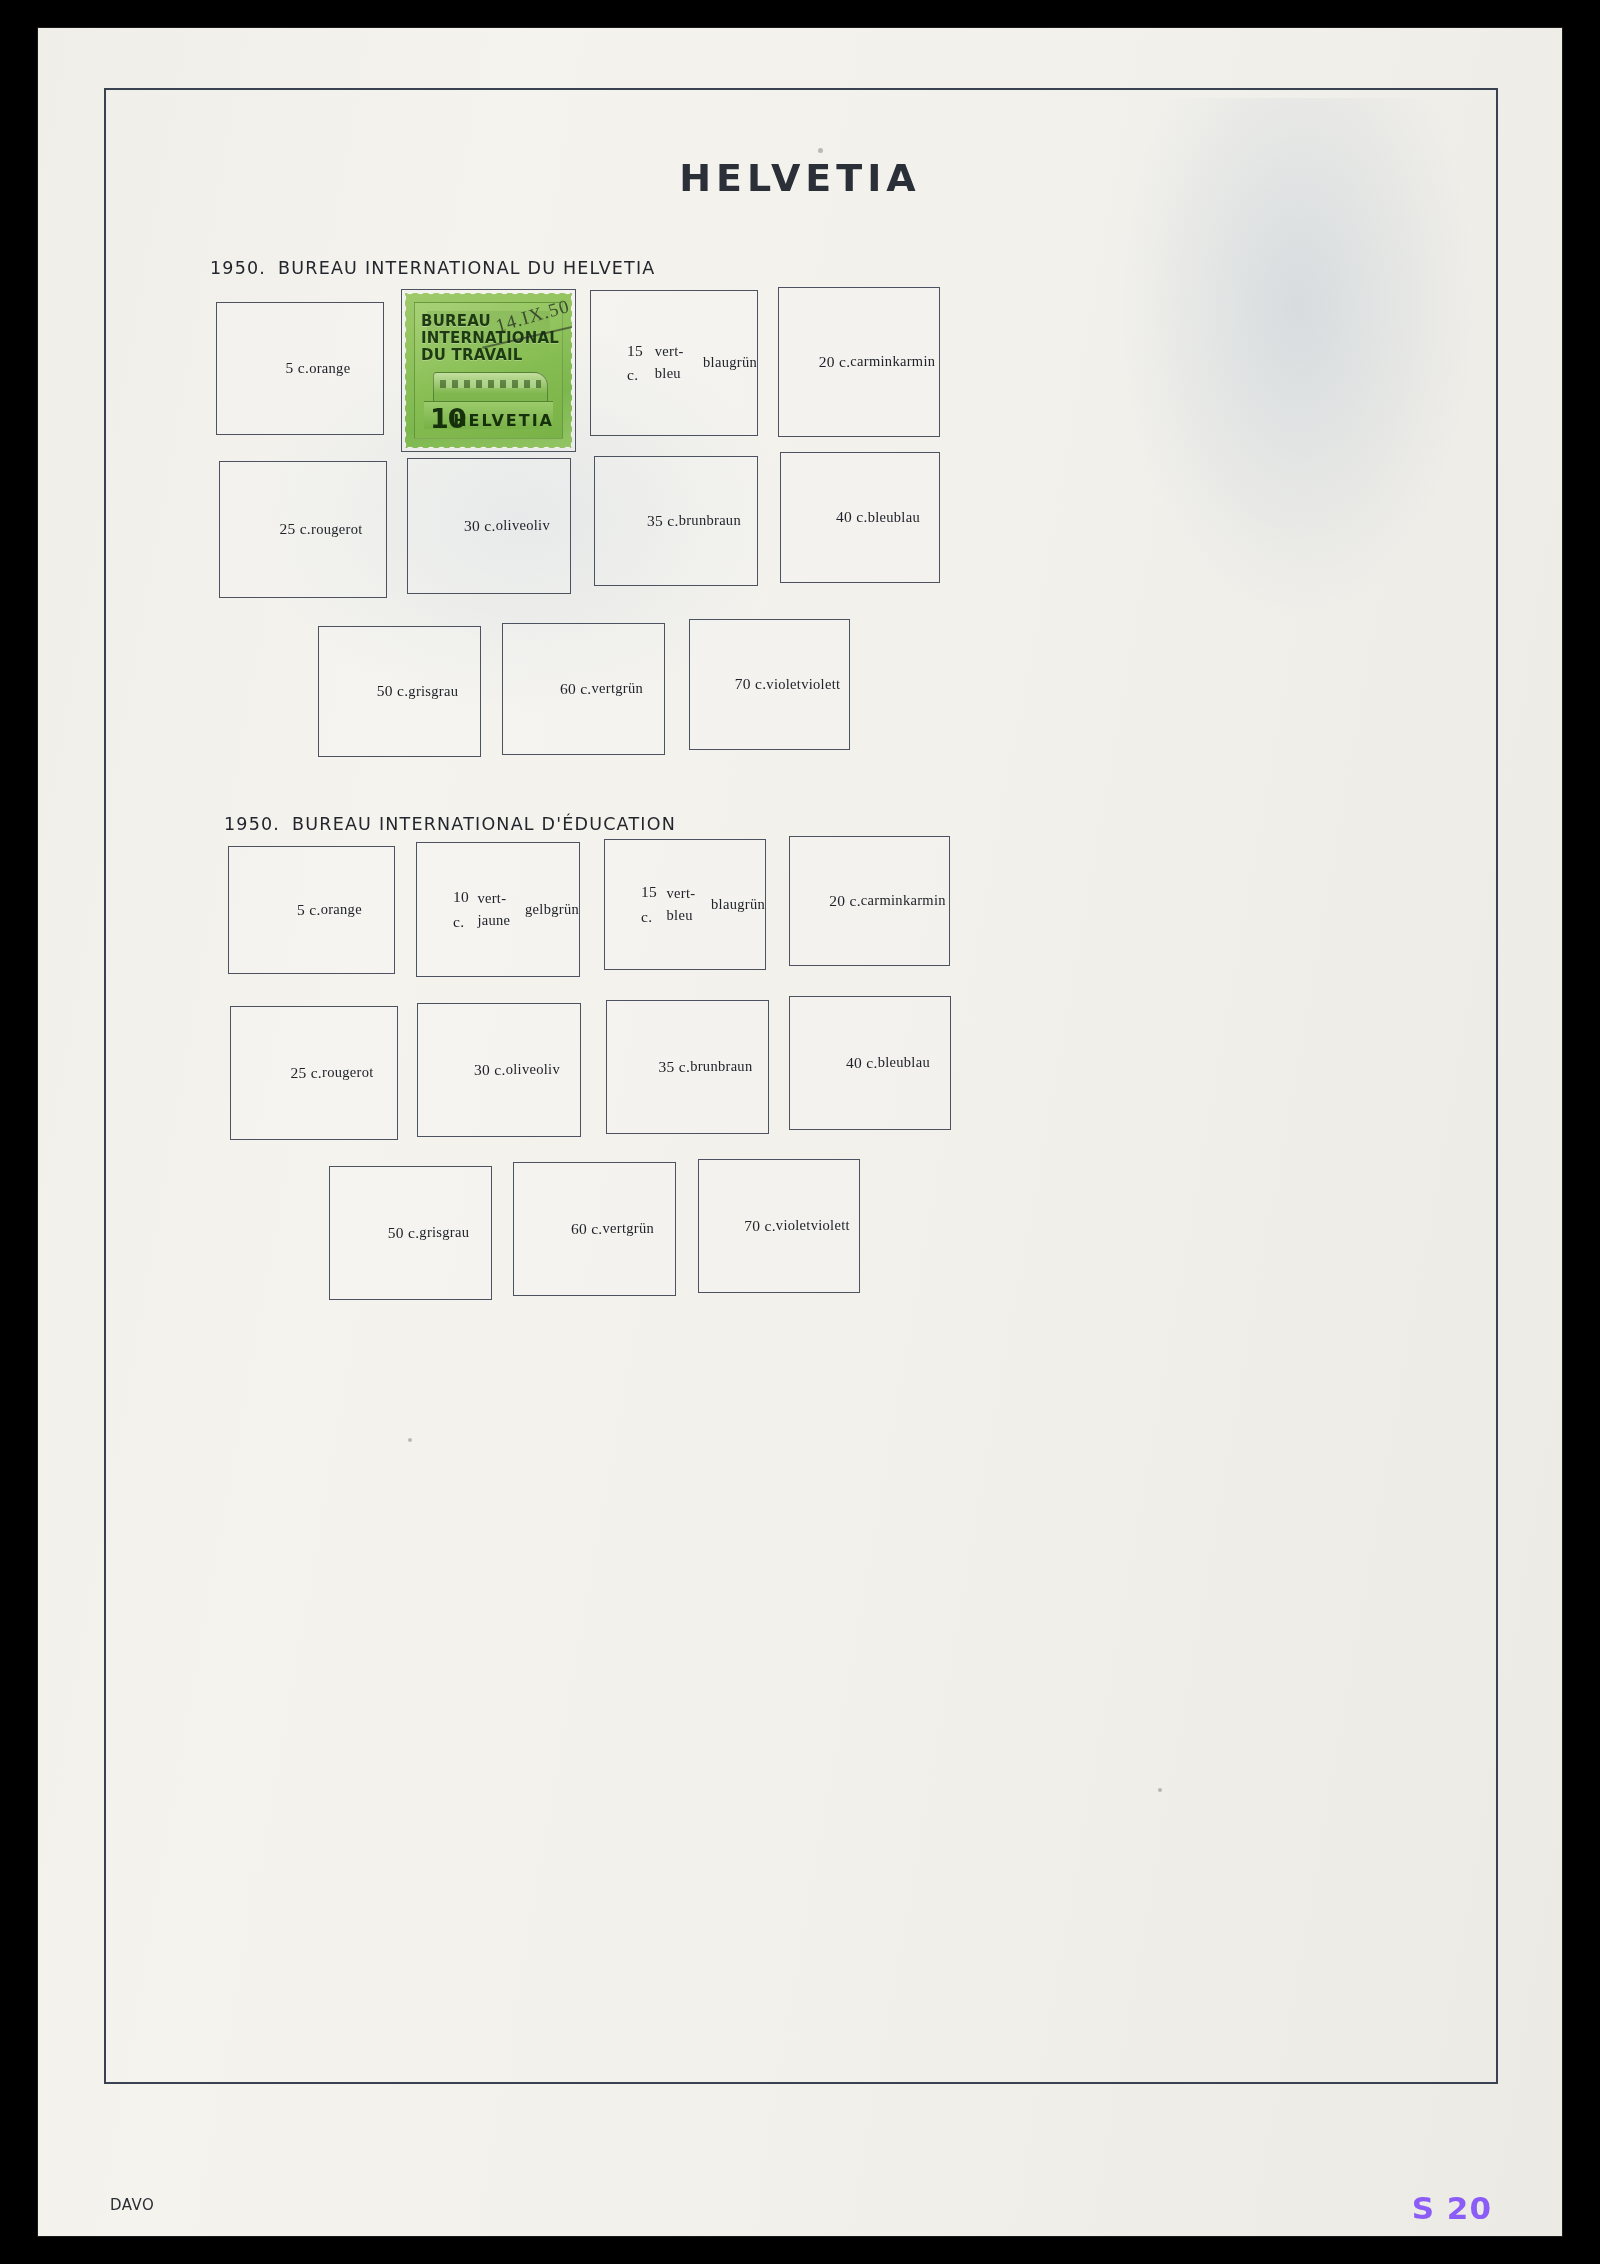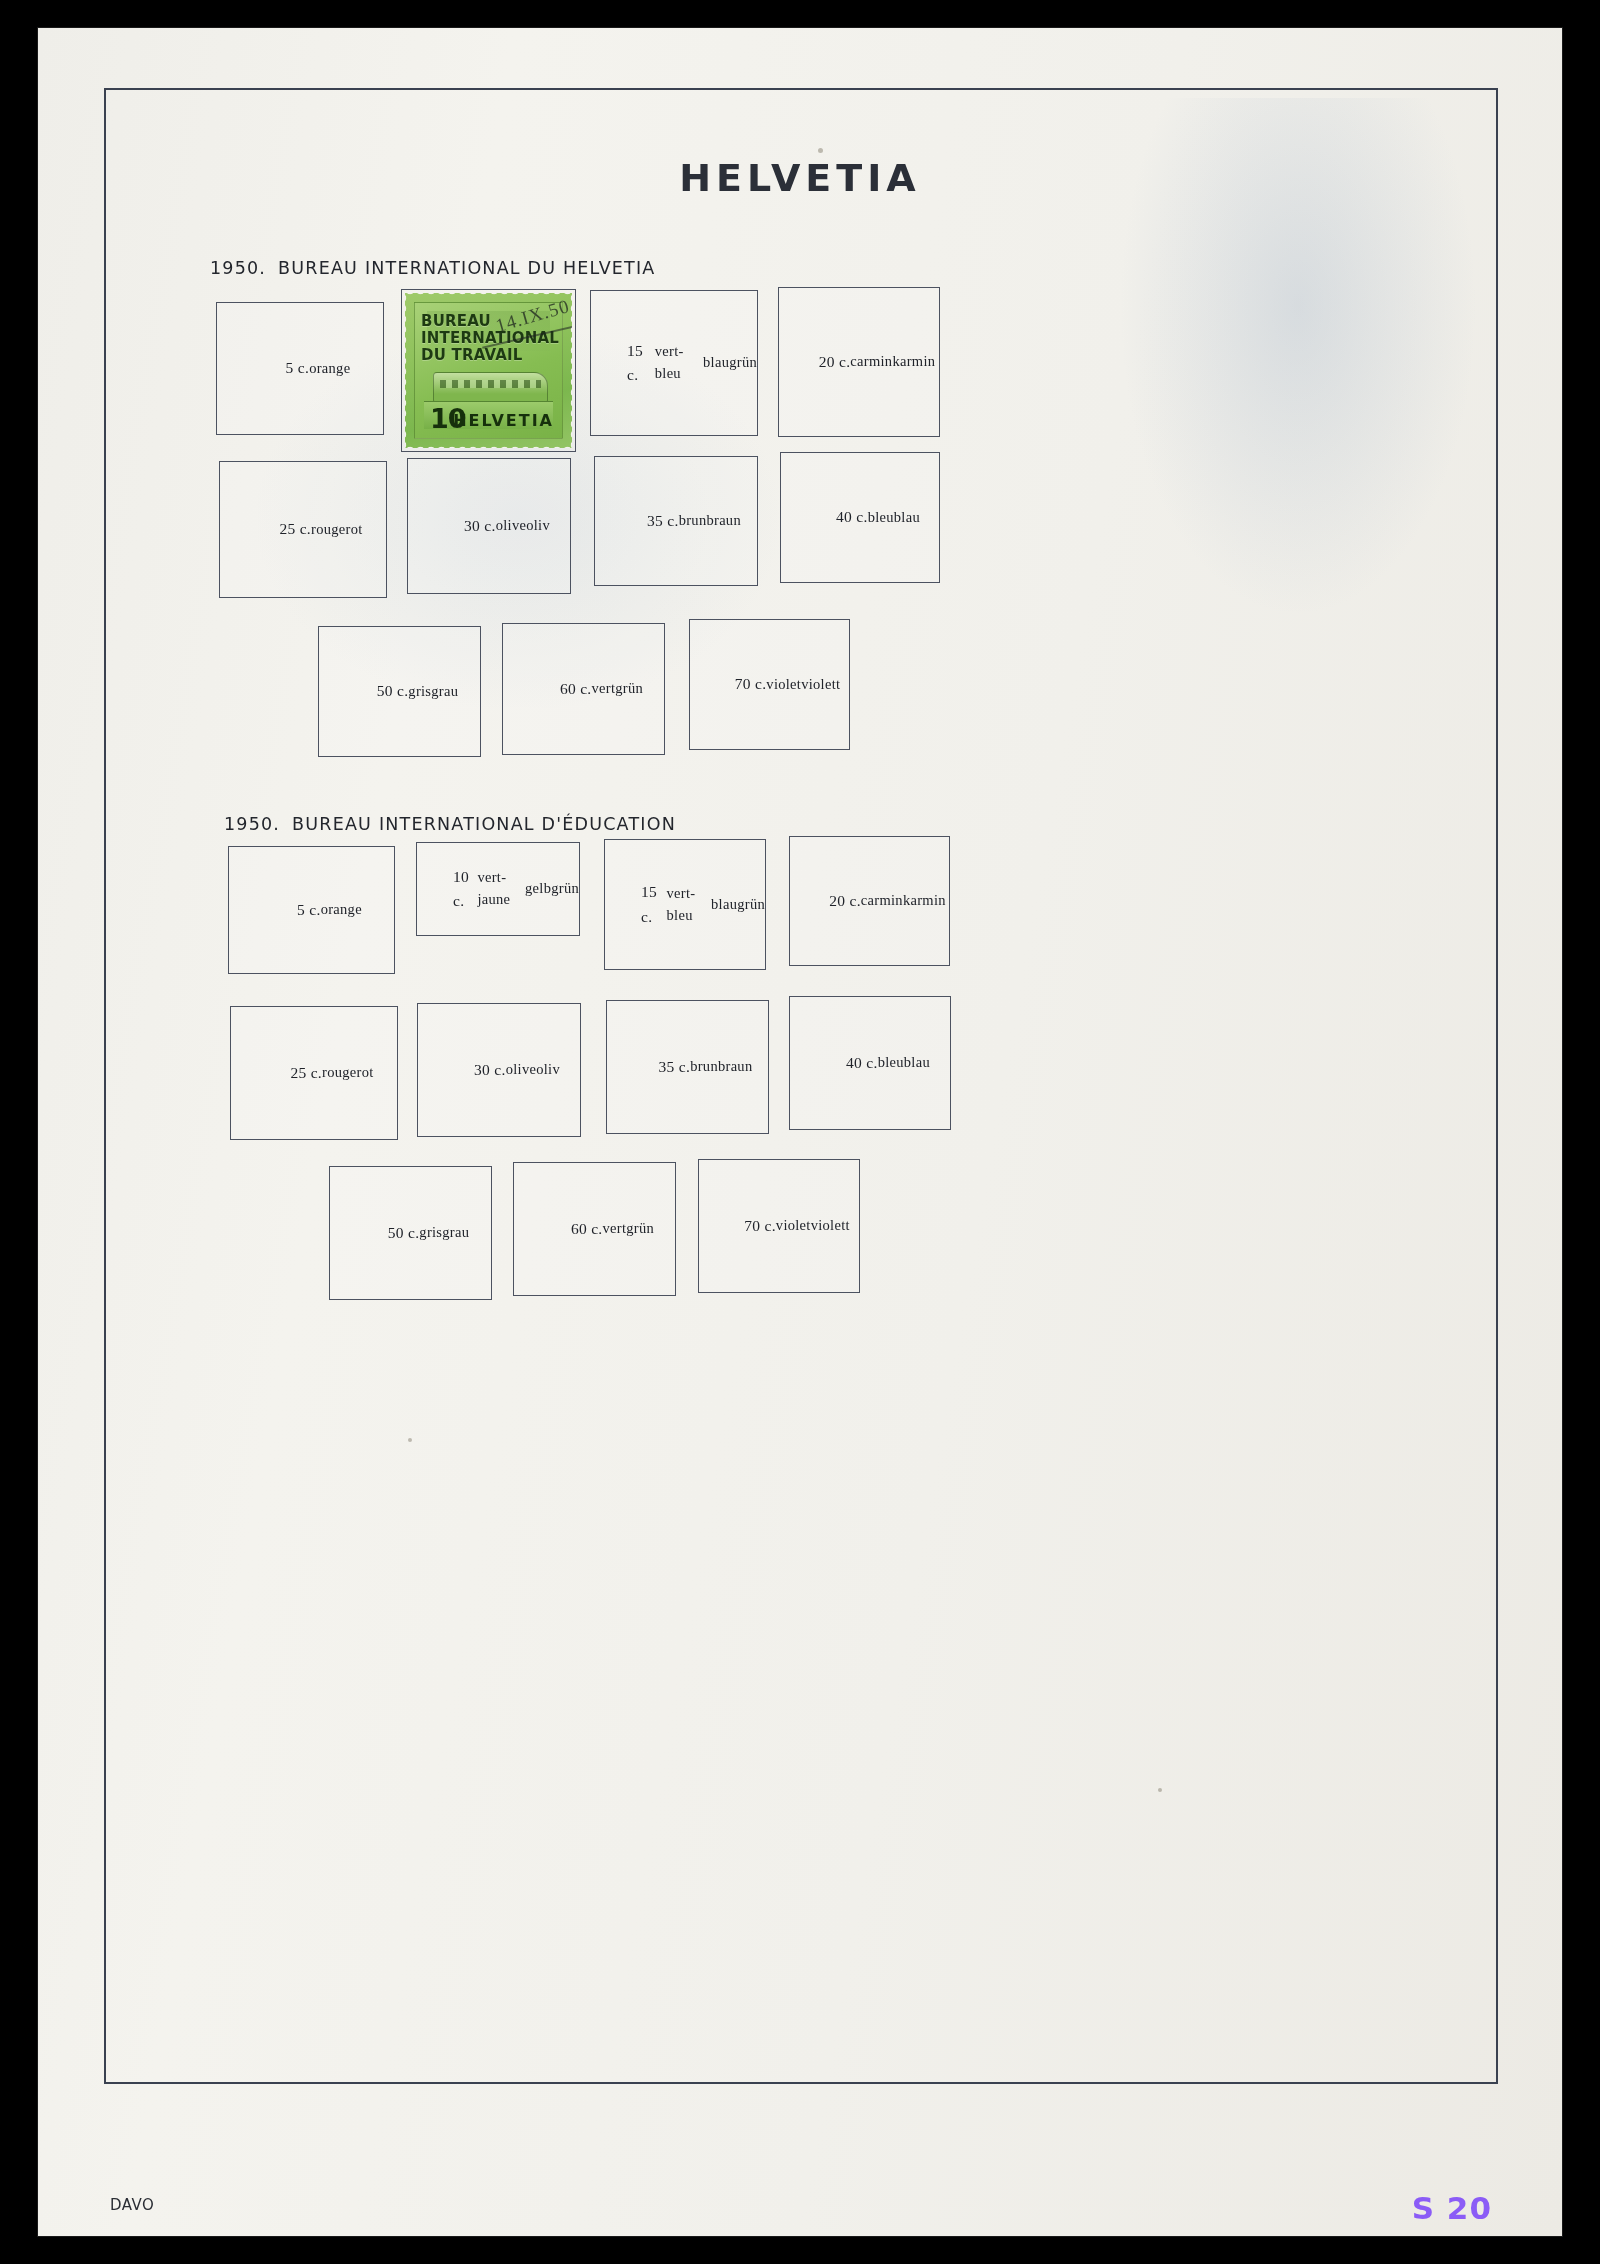--- a/index.html
+++ b/index.html
@@ -334,21 +334,21 @@
     </div>
 
     <div class="section-head" style="left:186px; top:786px;">
       <span class="year">1950.</span><span>BUREAU INTERNATIONAL D'ÉDUCATION</span>
     </div>
 
     <div class="frame" style="left:190px; top:818px; width:167px; height:128px;">
       <div class="val">5 c.</div>
       <div class="c1">orange</div>
     </div>
-    <div class="frame" style="left:378px; top:814px; width:164px; height:94px;">
+    <div class="frame" style="left:378px; top:814px; width:164px; height:135px;">
       <div class="val">10 c.</div>
       <div class="c1">vert-jaune</div>
       <div class="c2">gelbgrün</div>
     </div>
     <div class="frame" style="left:566px; top:811px; width:162px; height:131px;">
       <div class="val">15 c.</div>
       <div class="c1">vert-bleu</div>
       <div class="c2">blaugrün</div>
     </div>
     <div class="frame" style="left:751px; top:808px; width:161px; height:130px;">

